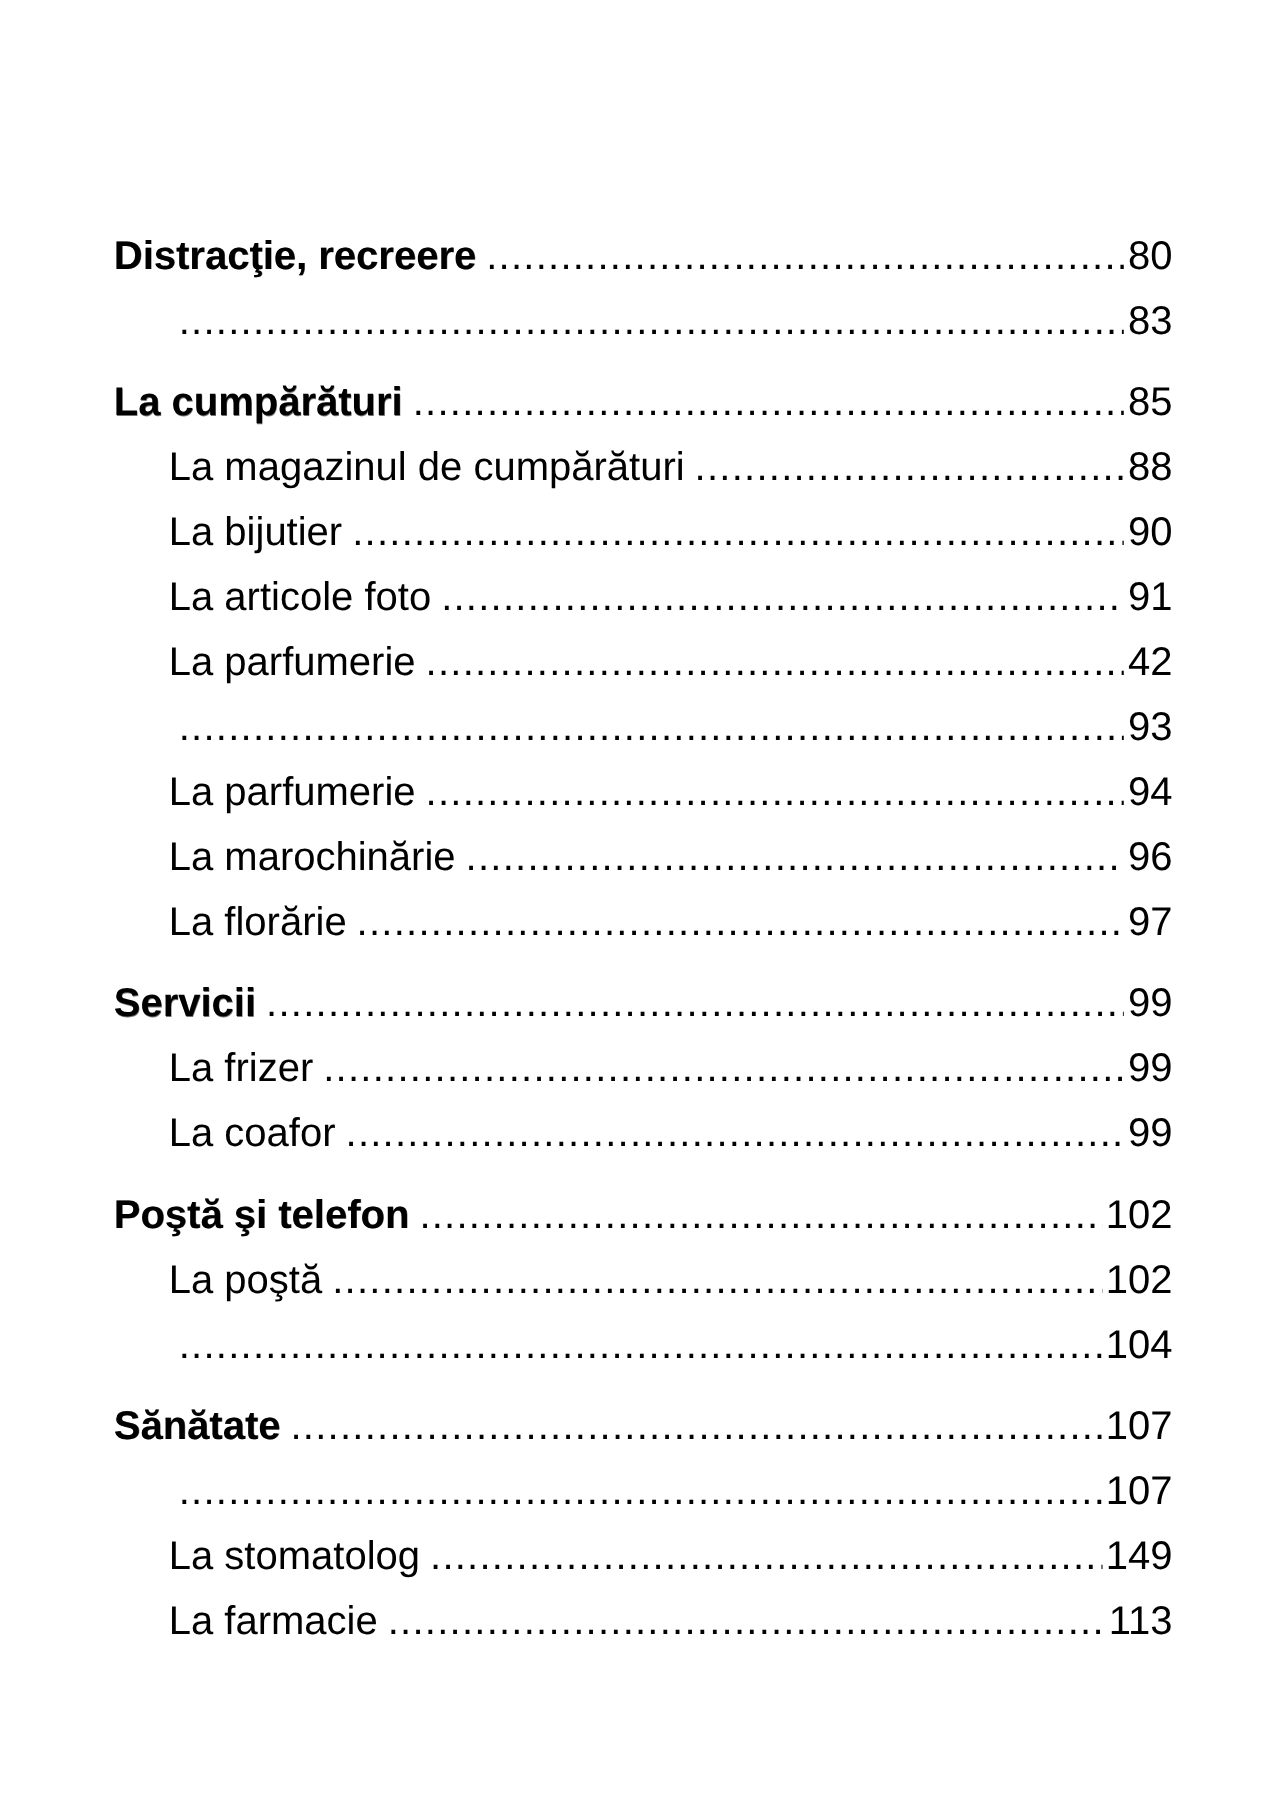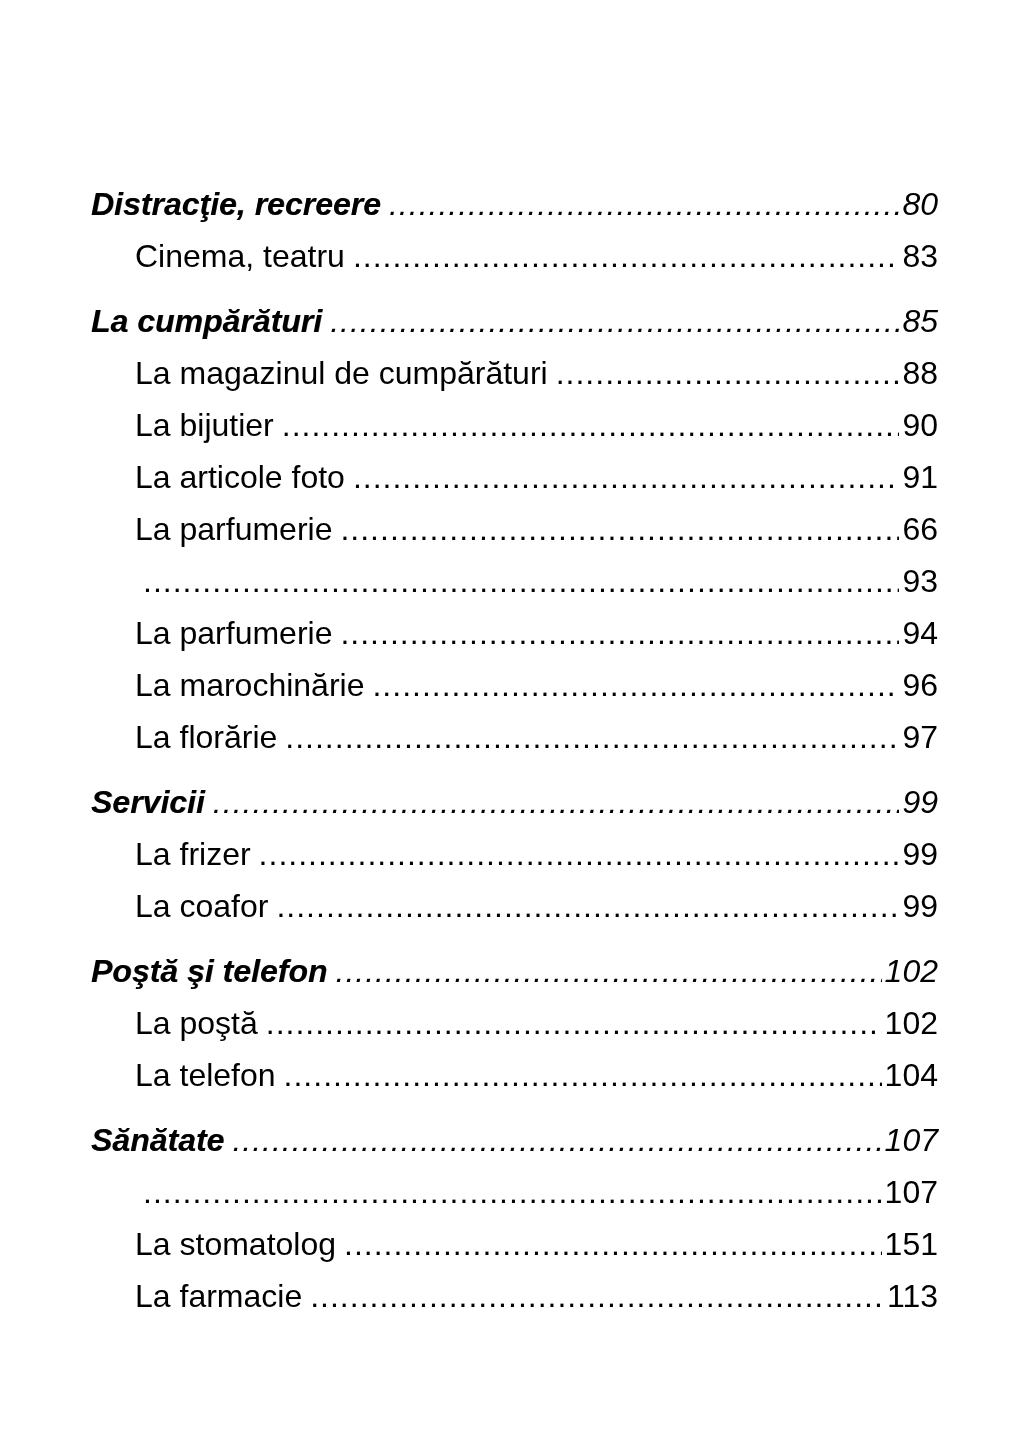--- a/index.html
+++ b/index.html
@@ -25,21 +25,20 @@
     padding-left: 135px;
     padding-right: 86px;
     white-space: nowrap;
   }
   .toc-row.level-1 {
     padding-left: 91px;
     margin-top: 13px;
     font-weight: bold;
     
     text-shadow: 0.4px 0.4px 0 rgba(0,0,0,0.55);
-    font-style: italic;
   }
   .toc-row.level-1 .leader,
   .toc-row.level-1 .page-num {
     font-weight: normal;
     text-shadow: none;
   }
   .leader {
     flex: 1 1 auto;
     overflow: hidden;
     white-space: nowrap;
@@ -55,21 +54,20 @@
 <body>
 
 <main class="toc">
   <div class="toc-row level-1">
     <span class="title">Distracţie, recreere</span>
     <span class="leader" aria-hidden="true">........................................................................................................................................................................................................</span>
     <span class="page-num">80</span>
   </div>
 
   <div class="toc-row level-2">
-    <span class="title">Cinema, teatru</span>
     <span class="leader" aria-hidden="true">........................................................................................................................................................................................................</span>
     <span class="page-num">83</span>
   </div>
 
   <div class="toc-row level-1">
     <span class="title">La cumpărături</span>
     <span class="leader" aria-hidden="true">........................................................................................................................................................................................................</span>
     <span class="page-num">85</span>
   </div>
 
@@ -87,21 +85,21 @@
 
   <div class="toc-row level-2">
     <span class="title">La articole foto</span>
     <span class="leader" aria-hidden="true">........................................................................................................................................................................................................</span>
     <span class="page-num">91</span>
   </div>
 
   <div class="toc-row level-2">
     <span class="title">La parfumerie</span>
     <span class="leader" aria-hidden="true">........................................................................................................................................................................................................</span>
-    <span class="page-num">66</span>
+    <span class="page-num">42</span>
   </div>
 
   <div class="toc-row level-2">
     <span class="leader" aria-hidden="true">........................................................................................................................................................................................................</span>
     <span class="page-num">93</span>
   </div>
 
   <div class="toc-row level-2">
     <span class="title">La parfumerie</span>
     <span class="leader" aria-hidden="true">........................................................................................................................................................................................................</span>
@@ -144,40 +142,39 @@
     <span class="page-num">102</span>
   </div>
 
   <div class="toc-row level-2">
     <span class="title">La poştă</span>
     <span class="leader" aria-hidden="true">........................................................................................................................................................................................................</span>
     <span class="page-num">102</span>
   </div>
 
   <div class="toc-row level-2">
-    <span class="title">La telefon</span>
     <span class="leader" aria-hidden="true">........................................................................................................................................................................................................</span>
     <span class="page-num">104</span>
   </div>
 
   <div class="toc-row level-1">
     <span class="title">Sănătate</span>
     <span class="leader" aria-hidden="true">........................................................................................................................................................................................................</span>
     <span class="page-num">107</span>
   </div>
 
   <div class="toc-row level-2">
     <span class="leader" aria-hidden="true">........................................................................................................................................................................................................</span>
     <span class="page-num">107</span>
   </div>
 
   <div class="toc-row level-2">
     <span class="title">La stomatolog</span>
     <span class="leader" aria-hidden="true">........................................................................................................................................................................................................</span>
-    <span class="page-num">151</span>
+    <span class="page-num">149</span>
   </div>
 
   <div class="toc-row level-2">
     <span class="title">La farmacie</span>
     <span class="leader" aria-hidden="true">........................................................................................................................................................................................................</span>
     <span class="page-num">113</span>
   </div>
 </main>
 
 </body></html>

